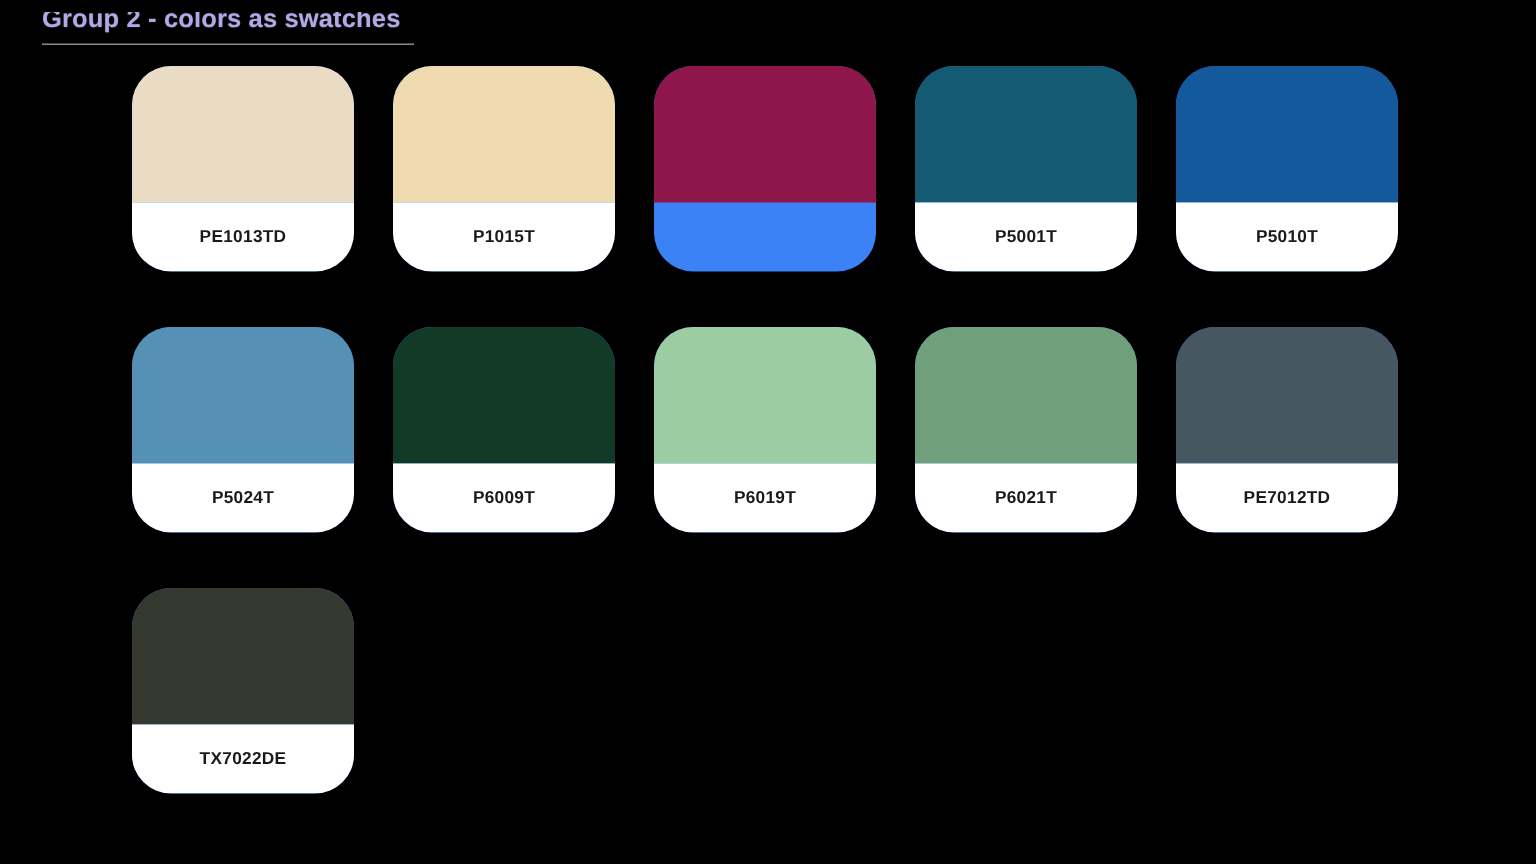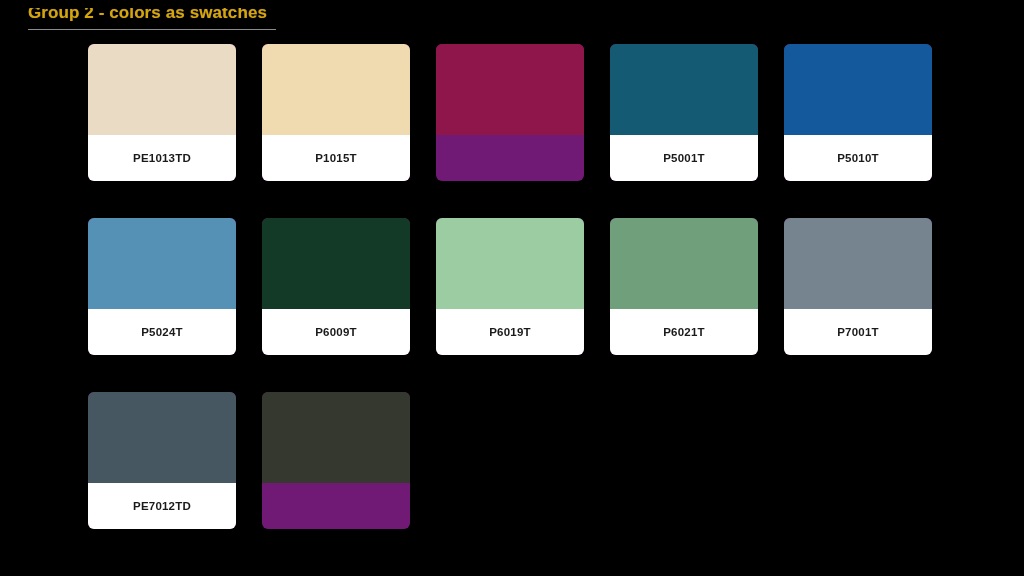--- a/index.html
+++ b/index.html
@@ -32,21 +32,21 @@
     width: 300px;
     height: 22px;
     overflow: hidden;
   }
   #title-text {
     position: absolute;
     left: 0;
     top: -5px;
     font-size: 17px;
     font-weight: bold;
-    color: #eab308;
+    color: #c4b5fd;
     white-space: nowrap;
     letter-spacing: 0.1px;
     
     text-shadow: 0 0 1px rgba(255,255,255,0.35);
     opacity: 0.92;
   }
   #title-underline {
     position: absolute;
     left: 0;
     top: 21px;
@@ -66,23 +66,23 @@
     grid-template-columns: repeat(5, 148px);
     grid-template-rows: repeat(3, 137px);
     column-gap: 26px;
     row-gap: 37px;
   }
 
   .swatch-card {
     position: relative;
     width: 148px;
     height: 137px;
-    border-radius: 6px;
+    border-radius: 26px;
     overflow: hidden;
-    background: #701a75;
+    background: #3b82f6;
     box-shadow: 2px 3px 6px rgba(0,0,0,0.85);
   }
   .swatch-color {
     position: absolute;
     left: 0; top: 0;
     width: 100%;
     height: 91px;
   }
   .swatch-label-band {
     position: absolute;
@@ -186,35 +186,30 @@
       </div>
       <div class="swatch-card">
         <div class="swatch-color" style="background-color: rgb(112, 159, 124);">
           <div class="fringe"></div>
         </div>
         <div class="swatch-label-band">
           <span class="swatch-label">P6021T</span>
         </div>
       </div>
       <div class="swatch-card">
-        <div class="swatch-color" style="background-color: rgb(118, 132, 143);">
-          <div class="fringe"></div>
-        </div>
-        <div class="swatch-label-band">
-          <span class="swatch-label">P7001T</span>
-        </div>
-      </div>
-      <div class="swatch-card">
         <div class="swatch-color" style="background-color: rgb(70, 87, 98);">
           <div class="fringe"></div>
         </div>
         <div class="swatch-label-band">
           <span class="swatch-label">PE7012TD</span>
         </div>
       </div>
       <div class="swatch-card">
         <div class="swatch-color" style="background-color: rgb(52, 56, 47);">
           <div class="fringe"></div>
         </div>
+        <div class="swatch-label-band">
+          <span class="swatch-label">TX7022DE</span>
+        </div>
       </div>
     </div>
 
 </div>
 
 </body></html>

